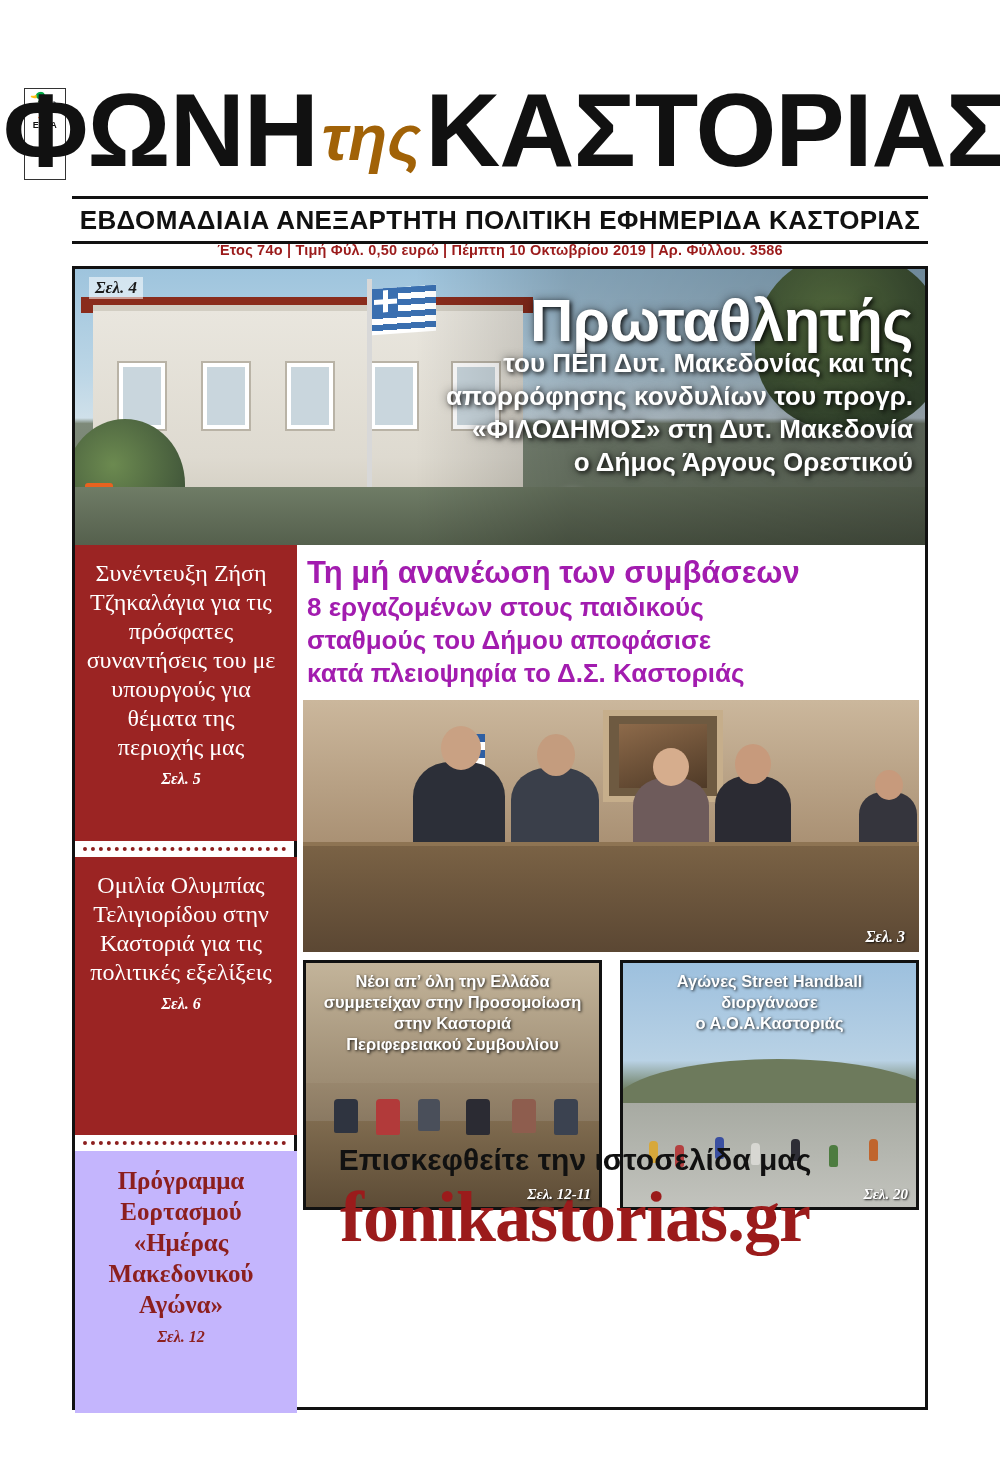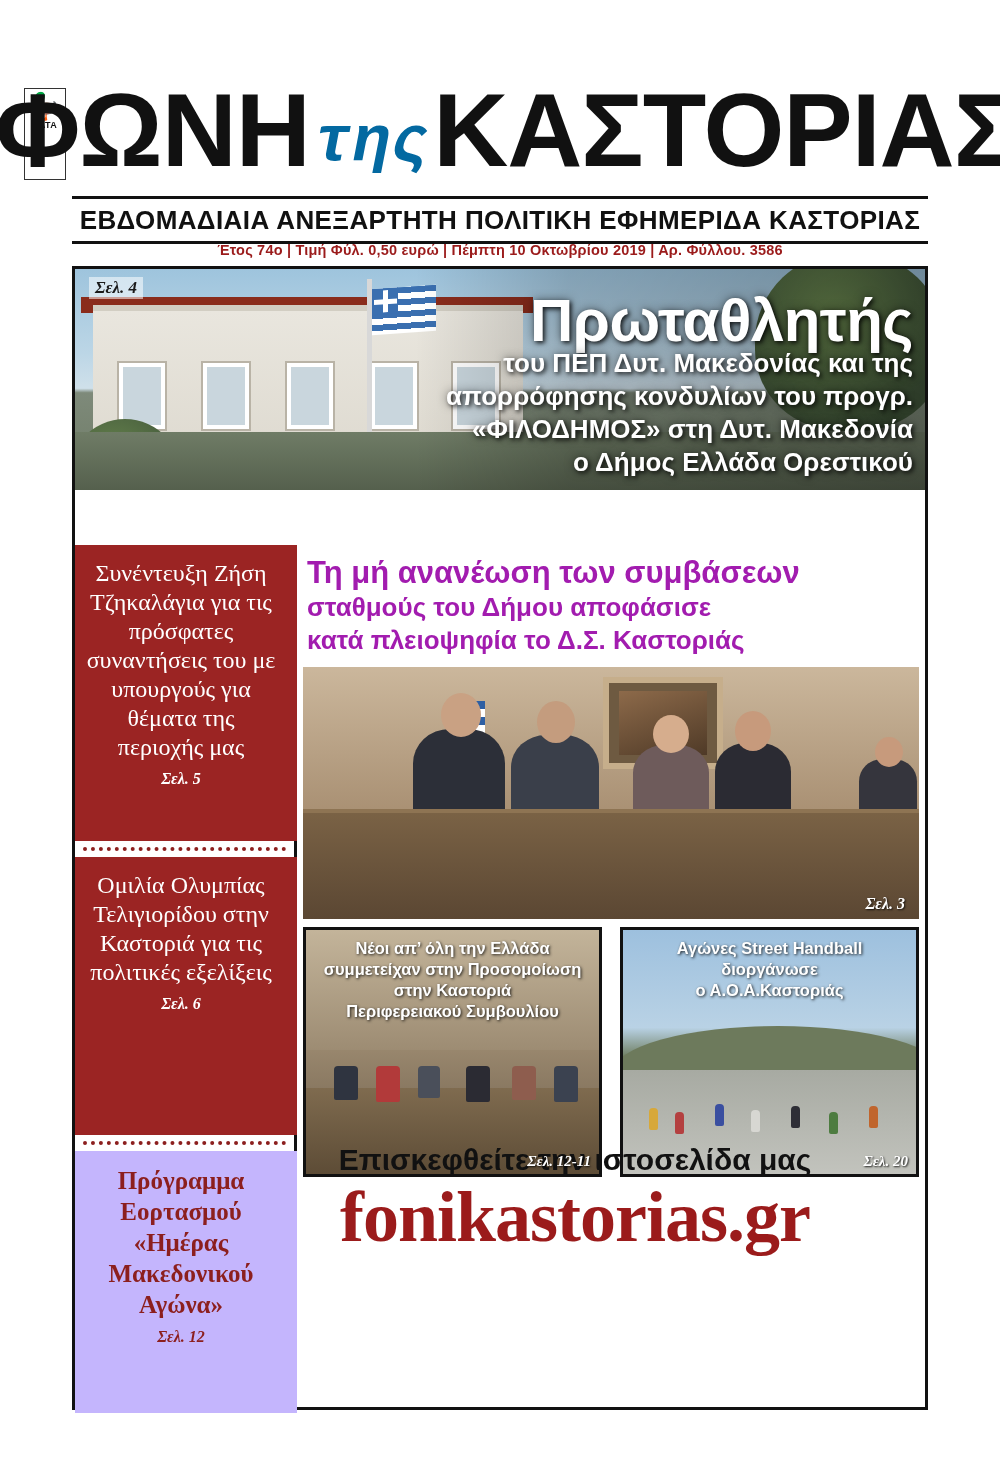--- a/index.html
+++ b/index.html
@@ -68,26 +68,26 @@
   .title-main {
     font-family: "Liberation Sans", sans-serif;
     font-weight: bold;
     font-size: 104px;
     line-height: 104px;
     letter-spacing: -1px;
     color: #111111;
     white-space: nowrap;
   }
   .title-ths {
-    font-family: Liberation Mono, monospace;
+    font-family: Liberation Sans, sans-serif;
     font-weight: bold;
     font-style: italic;
     font-size: 64px;
     line-height: 64px;
-    color: #0369a1;
+    color: #a16207;
     padding: 0 4px;
     position: relative;
     top: -6px;
   }
 
   .subtitle-bar {
     position: absolute;
     left: 72px; top: 196px;
     width: 856px;
     text-align: center;
@@ -119,21 +119,21 @@
     height: 1144px;
     border: 3px solid #111;
     background: #ffffff;
   }
 
   
   .hero {
     position: absolute;
     left: 0; top: 0;
     width: 850px;
-    height: 221px;
+    height: 276px;
     overflow: hidden;
     background: #3b82f6;
   }
   .hero-photo {
     position: absolute; inset: 0;
     background:
       linear-gradient(to bottom, #9ec4dd 0%, #bcd6e6 38%, #cfe0ea 54%, #7e8a7a 56%, #6d7a64 100%);
   }
   .hero-building {
     position: absolute;
@@ -508,21 +508,21 @@
         <div class="hero-shade"></div>
       </div>
 
       <div class="pg-badge pg4">Σελ. 4</div>
 
       <div class="hero-text">
         <div class="l1">Πρωταθλητής</div>
         <div class="l2">του ΠΕΠ Δυτ. Μακεδονίας και της</div>
         <div class="l3">απορρόφησης κονδυλίων του προγρ.</div>
         <div class="l4">«ΦΙΛΟΔΗΜΟΣ» στη Δυτ. Μακεδονία</div>
-        <div class="l5">ο Δήμος Ελλάδα Ορεστικού</div>
+        <div class="l5">ο Δήμος Άργους Ορεστικού</div>
       </div>
     </div>
 
     <div class="leftcol">
 
       <div class="teaser red" style="height:296px;">
         <div class="t-text">Συνέντευξη Ζήση Τζηκαλάγια για τις πρόσφατες συναντήσεις του με υπουργούς για θέματα της περιοχής μας</div>
         <div class="t-pg">Σελ. 5</div>
       </div>
 
@@ -538,20 +538,21 @@
       <div class="teaser white" style="height:262px;">
         <div class="t-text">Πρόγραμμα Εορτασμού «Ημέρας Μακεδονικού Αγώνα»</div>
         <div class="t-pg">Σελ. 12</div>
       </div>
     </div>
 
     <div class="rightblock">
 
       <div class="lead-head">
         <div class="h1">Τη μή ανανέωση των συμβάσεων</div>
+        <div class="h2">8 εργαζομένων στους παιδικούς</div>
         <div class="h2">σταθμούς του Δήμου αποφάσισε</div>
         <div class="h2">κατά πλειοψηφία το Δ.Σ. Καστοριάς</div>
       </div>
 
       <div class="lead-photo">
         <div class="hall-wall"></div>
         <div class="hall-panel"></div>
         <div class="hall-portrait"></div>
         <div class="hall-flag"></div>
 

